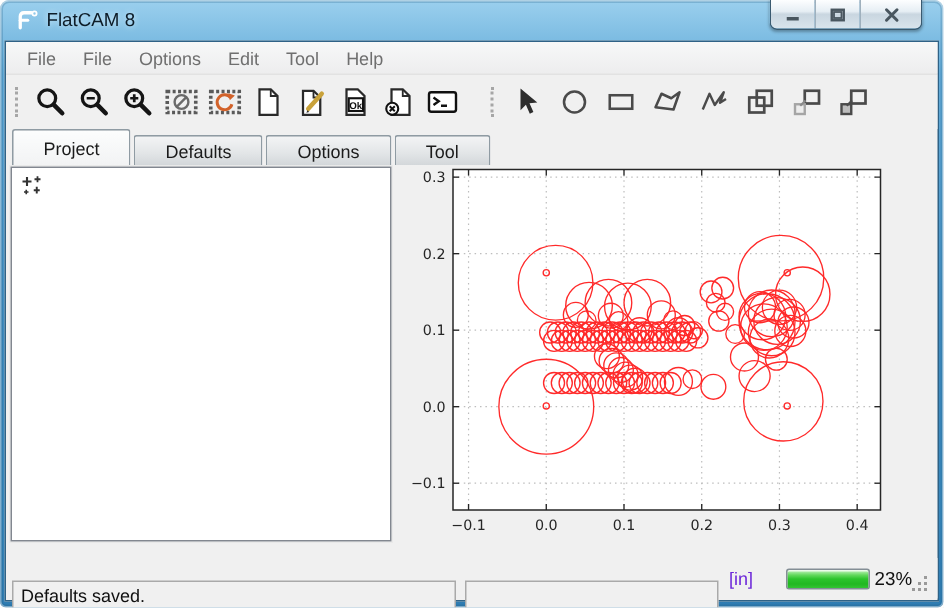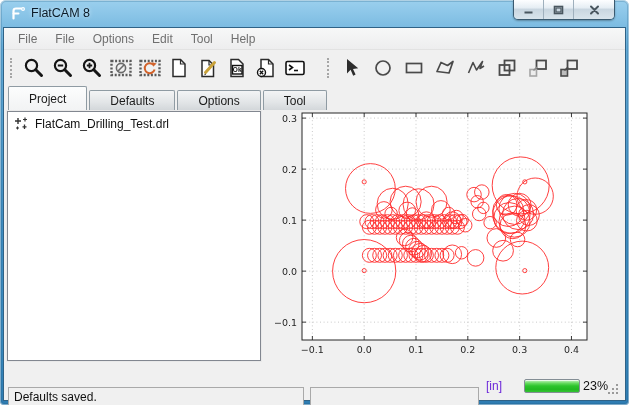--- a/index.html
+++ b/index.html
@@ -240,21 +240,20 @@
 
     <div class="content">
       <div class="tree-panel">
         <div class="tree-item">
           <svg width="15" height="15" viewBox="0 0 15 15">
             <path d="M4,2 V8 M1,5 H7" stroke="#333" stroke-width="1.4"></path>
             <path d="M11,1.5 V5.5 M9,3.5 H13" stroke="#333" stroke-width="1.2"></path>
             <path d="M3.5,10.5 V13.5 M2,12 H5" stroke="#333" stroke-width="1.1"></path>
             <path d="M10.5,8.5 V13 M8.5,10.8 H12.5" stroke="#333" stroke-width="1.3"></path>
           </svg>
-          <span>FlatCam_Drilling_Test.drl</span>
         </div>
       </div>
       <div class="plot-panel">
         <svg id="plot-svg" width="356" height="254" viewBox="0 0 356 254">
             <rect x="36" y="3" width="285" height="227" fill="#ffffff"></rect>
             <line x1="46.36363636363636" y1="3" x2="46.36363636363636" y2="230" stroke="#bdbdbd" stroke-width="0.8" stroke-dasharray="1 2.6"></line>
             <line x1="46.36363636363636" y1="230" x2="46.36363636363636" y2="226" stroke="#262626" stroke-width="0.9"></line>
             <line x1="46.36363636363636" y1="3" x2="46.36363636363636" y2="7" stroke="#262626" stroke-width="0.9"></line>
             <text x="46.36363636363636" y="243" text-anchor="middle" font-family="DejaVu Sans, Liberation Sans, sans-serif" font-size="9.5" fill="#262626">−0.1</text>
             <line x1="98.18181818181816" y1="3" x2="98.18181818181816" y2="230" stroke="#bdbdbd" stroke-width="0.8" stroke-dasharray="1 2.6"></line>

